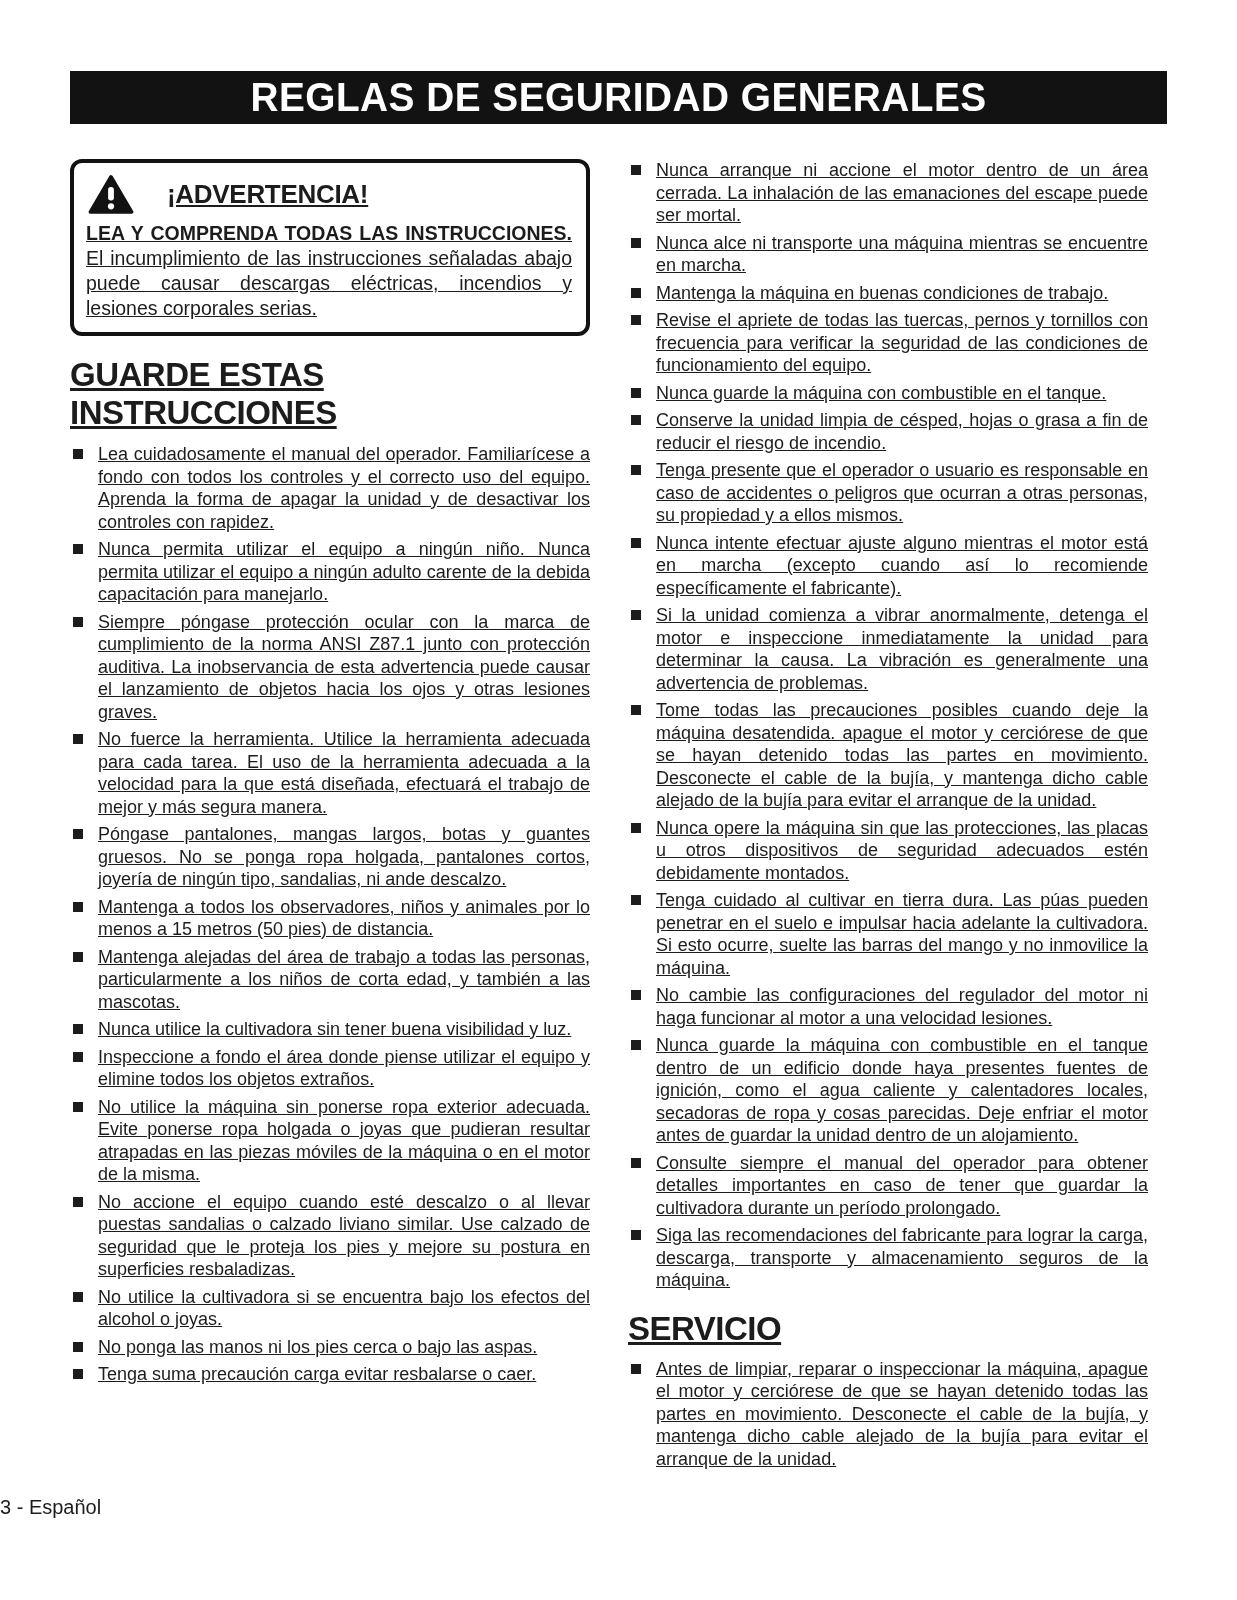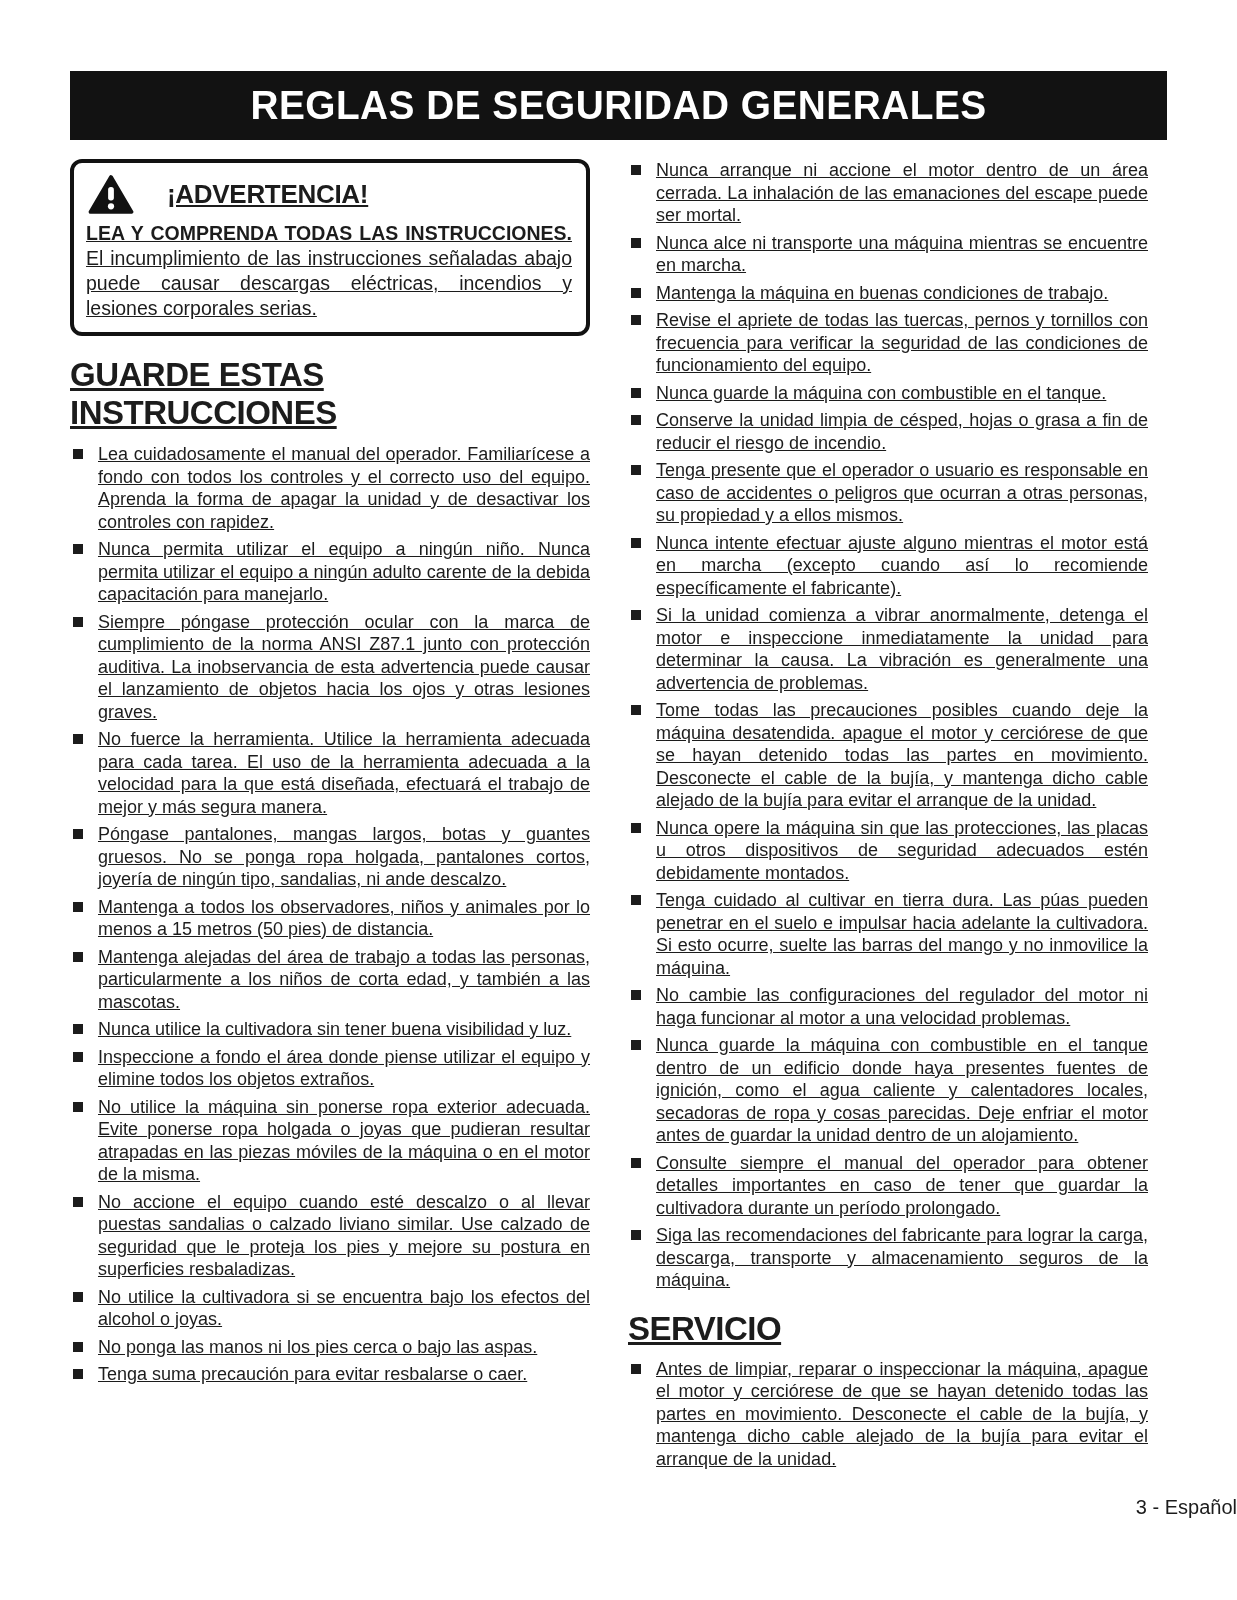--- a/index.html
+++ b/index.html
@@ -2,21 +2,21 @@
 <html style="--header_bg: #121212; --page_bg: #ffffff; --ink: #1c1c1c; --warning_border: #121212;"><head>
 <meta charset="utf-8">
 <style>
   html,body { margin:0; padding:0; background:#ffffff; }
   .page {
     position:relative; width:1237px; height:1600px; overflow:hidden;
     background:var(--page_bg,#ffffff); color:var(--ink,#1c1c1c);
     font-family:"Liberation Sans", sans-serif;
   }
   .title-bar {
-    position:absolute; left:70px; top:71px; width:1097px; height:69px;
+    position:absolute; left:70px; top:71px; width:1097px; height:53px;
     background:var(--header_bg,#121212);
     display:flex; align-items:center; justify-content:center;
   }
   .title-text {
     color:#ffffff; font-weight:bold; font-size:40px; white-space:nowrap;
     transform:scaleX(0.97); letter-spacing:0.5px;
   }
   .columns {
     position:absolute; left:70px; top:159px; width:1097px;
     display:flex; gap:38px;
@@ -38,21 +38,21 @@
   .rules { list-style:none; margin:0; padding:0; }
   .rules li {
     position:relative; padding-left:28px; margin:0 0 5px 0;
     font-size:18px; line-height:22.5px; text-align:justify;
   }
   .bullet {
     position:absolute; left:3px; top:6px; width:10px; height:10px;
     background:var(--ink,#121212);
   }
   .footer {
-    position:absolute; left:0; width:100%; top:1496px; text-align:right;
+    position:absolute; left:0; width:100%; top:1496px; text-align:left;
     font-size:20px; color:var(--ink,#1c1c1c);
   }
 </style>
 </head>
 <body>
 
 <div class="page">
 
   <div class="title-bar">
     <span class="title-text">REGLAS DE SEGURIDAD GENERALES</span>
@@ -86,39 +86,39 @@
         <li><span class="bullet"></span><span>No fuerce la herramienta. Utilice la herramienta adecuada para cada tarea. El uso de la herramienta adecuada a la velocidad para la que está diseñada, efectuará el trabajo de mejor y más segura manera.</span></li>
         <li><span class="bullet"></span><span>Póngase pantalones, mangas largos, botas y guantes gruesos. No se ponga ropa holgada, pantalones cortos, joyería de ningún tipo, sandalias, ni ande descalzo.</span></li>
         <li><span class="bullet"></span><span>Mantenga a todos los observadores, niños y animales por lo menos a 15 metros (50 pies) de distancia.</span></li>
         <li><span class="bullet"></span><span>Mantenga alejadas del área de trabajo a todas las personas, particularmente a los niños de corta edad, y también a las mascotas.</span></li>
         <li><span class="bullet"></span><span>Nunca utilice la cultivadora sin tener buena visibilidad y luz.</span></li>
         <li><span class="bullet"></span><span>Inspeccione a fondo el área donde piense utilizar el equipo y elimine todos los objetos extraños.</span></li>
         <li><span class="bullet"></span><span>No utilice la máquina sin ponerse ropa exterior adecuada. Evite ponerse ropa holgada o joyas que pudieran resultar atrapadas en las piezas móviles de la máquina o en el motor de la misma.</span></li>
         <li><span class="bullet"></span><span>No accione el equipo cuando esté descalzo o al llevar puestas sandalias o calzado liviano similar. Use calzado de seguridad que le proteja los pies y mejore su postura en superficies resbaladizas.</span></li>
         <li><span class="bullet"></span><span>No utilice la cultivadora si se encuentra bajo los efectos del alcohol o joyas.</span></li>
         <li><span class="bullet"></span><span>No ponga las manos ni los pies cerca o bajo las aspas.</span></li>
-        <li><span class="bullet"></span><span>Tenga suma precaución para evitar resbalarse o caer.</span></li>
+        <li><span class="bullet"></span><span>Tenga suma precaución carga evitar resbalarse o caer.</span></li>
       </ul>
     </div>
 
     <div class="col">
       <ul class="rules">
         <li><span class="bullet"></span><span>Nunca arranque ni accione el motor dentro de un área cerrada. La inhalación de las emanaciones del escape puede ser mortal.</span></li>
         <li><span class="bullet"></span><span>Nunca alce ni transporte una máquina mientras se encuentre en marcha.</span></li>
         <li><span class="bullet"></span><span>Mantenga la máquina en buenas condiciones de trabajo.</span></li>
         <li><span class="bullet"></span><span>Revise el apriete de todas las tuercas, pernos y tornillos con frecuencia para verificar la seguridad de las condiciones de funcionamiento del equipo.</span></li>
         <li><span class="bullet"></span><span>Nunca guarde la máquina con combustible en el tanque.</span></li>
         <li><span class="bullet"></span><span>Conserve la unidad limpia de césped, hojas o grasa a fin de reducir el riesgo de incendio.</span></li>
         <li><span class="bullet"></span><span>Tenga presente que el operador o usuario es responsable en caso de accidentes o peligros que ocurran a otras personas, su propiedad y a ellos mismos.</span></li>
         <li><span class="bullet"></span><span>Nunca intente efectuar ajuste alguno mientras el motor está en marcha (excepto cuando así lo recomiende específicamente el fabricante).</span></li>
         <li><span class="bullet"></span><span>Si la unidad comienza a vibrar anormalmente, detenga el motor e inspeccione inmediatamente la unidad para determinar la causa. La vibración es generalmente una advertencia de problemas.</span></li>
         <li><span class="bullet"></span><span>Tome todas las precauciones posibles cuando deje la máquina desatendida. apague el motor y cerciórese de que se hayan detenido todas las partes en movimiento. Desconecte el cable de la bujía, y mantenga dicho cable alejado de la bujía para evitar el arranque de la unidad.</span></li>
         <li><span class="bullet"></span><span>Nunca opere la máquina sin que las protecciones, las placas u otros dispositivos de seguridad adecuados estén debidamente montados.</span></li>
         <li><span class="bullet"></span><span>Tenga cuidado al cultivar en tierra dura. Las púas pueden penetrar en el suelo e impulsar hacia adelante la cultivadora. Si esto ocurre, suelte las barras del mango y no inmovilice la máquina.</span></li>
-        <li><span class="bullet"></span><span>No cambie las configuraciones del regulador del motor ni haga funcionar al motor a una velocidad problemas.</span></li>
+        <li><span class="bullet"></span><span>No cambie las configuraciones del regulador del motor ni haga funcionar al motor a una velocidad lesiones.</span></li>
         <li><span class="bullet"></span><span>Nunca guarde la máquina con combustible en el tanque dentro de un edificio donde haya presentes fuentes de ignición, como el agua caliente y calentadores locales, secadoras de ropa y cosas parecidas. Deje enfriar el motor antes de guardar la unidad dentro de un alojamiento.</span></li>
         <li><span class="bullet"></span><span>Consulte siempre el manual del operador para obtener detalles importantes en caso de tener que guardar la cultivadora durante un período prolongado.</span></li>
         <li><span class="bullet"></span><span>Siga las recomendaciones del fabricante para lograr la carga, descarga, transporte y almacenamiento seguros de la máquina.</span></li>
       </ul>
 
       <h2 class="section-heading servicio-heading">SERVICIO</h2>
 
       <ul class="rules">
         <li><span class="bullet"></span><span>Antes de limpiar, reparar o inspeccionar la máquina, apague el motor y cerciórese de que se hayan detenido todas las partes en movimiento. Desconecte el cable de la bujía, y mantenga dicho cable alejado de la bujía para evitar el arranque de la unidad.</span></li>
       </ul>

